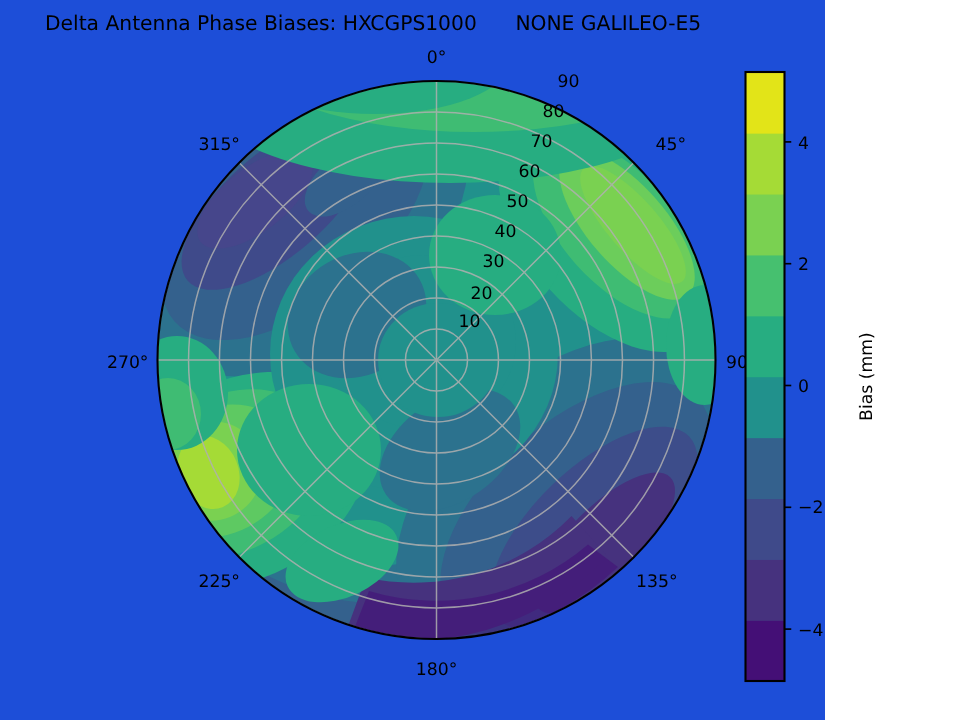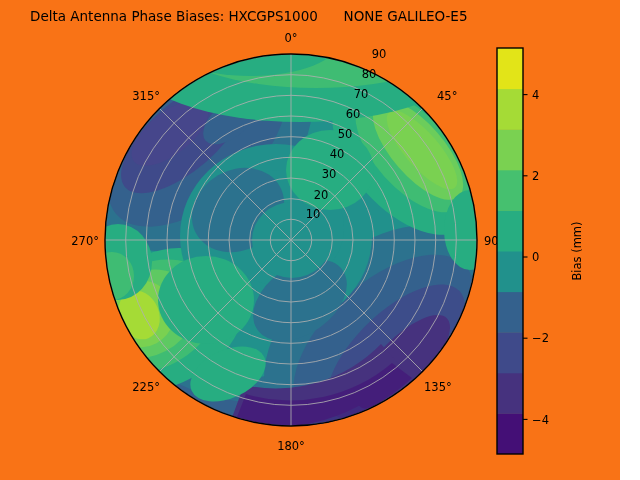--- a/index.html
+++ b/index.html
@@ -10,23 +10,23 @@
   body {
     width: 640px;
     height: 480px;
     overflow: hidden;
     font-family: "DejaVu Sans", "Liberation Sans", sans-serif;
     position: relative;
   }
   #figure {
     position: absolute;
     left: 0; top: 0;
-    width: 620px;
+    width: 550px;
     height: 480px;
-    background: #f97316;
+    background: #1d4ed8;
   }
   #title {
     position: absolute;
     left: 0;
     top: 8px;
     width: 640px;
     text-align: left;
     padding-left: 30px;
     box-sizing: border-box;
     font-size: 13.5px;

